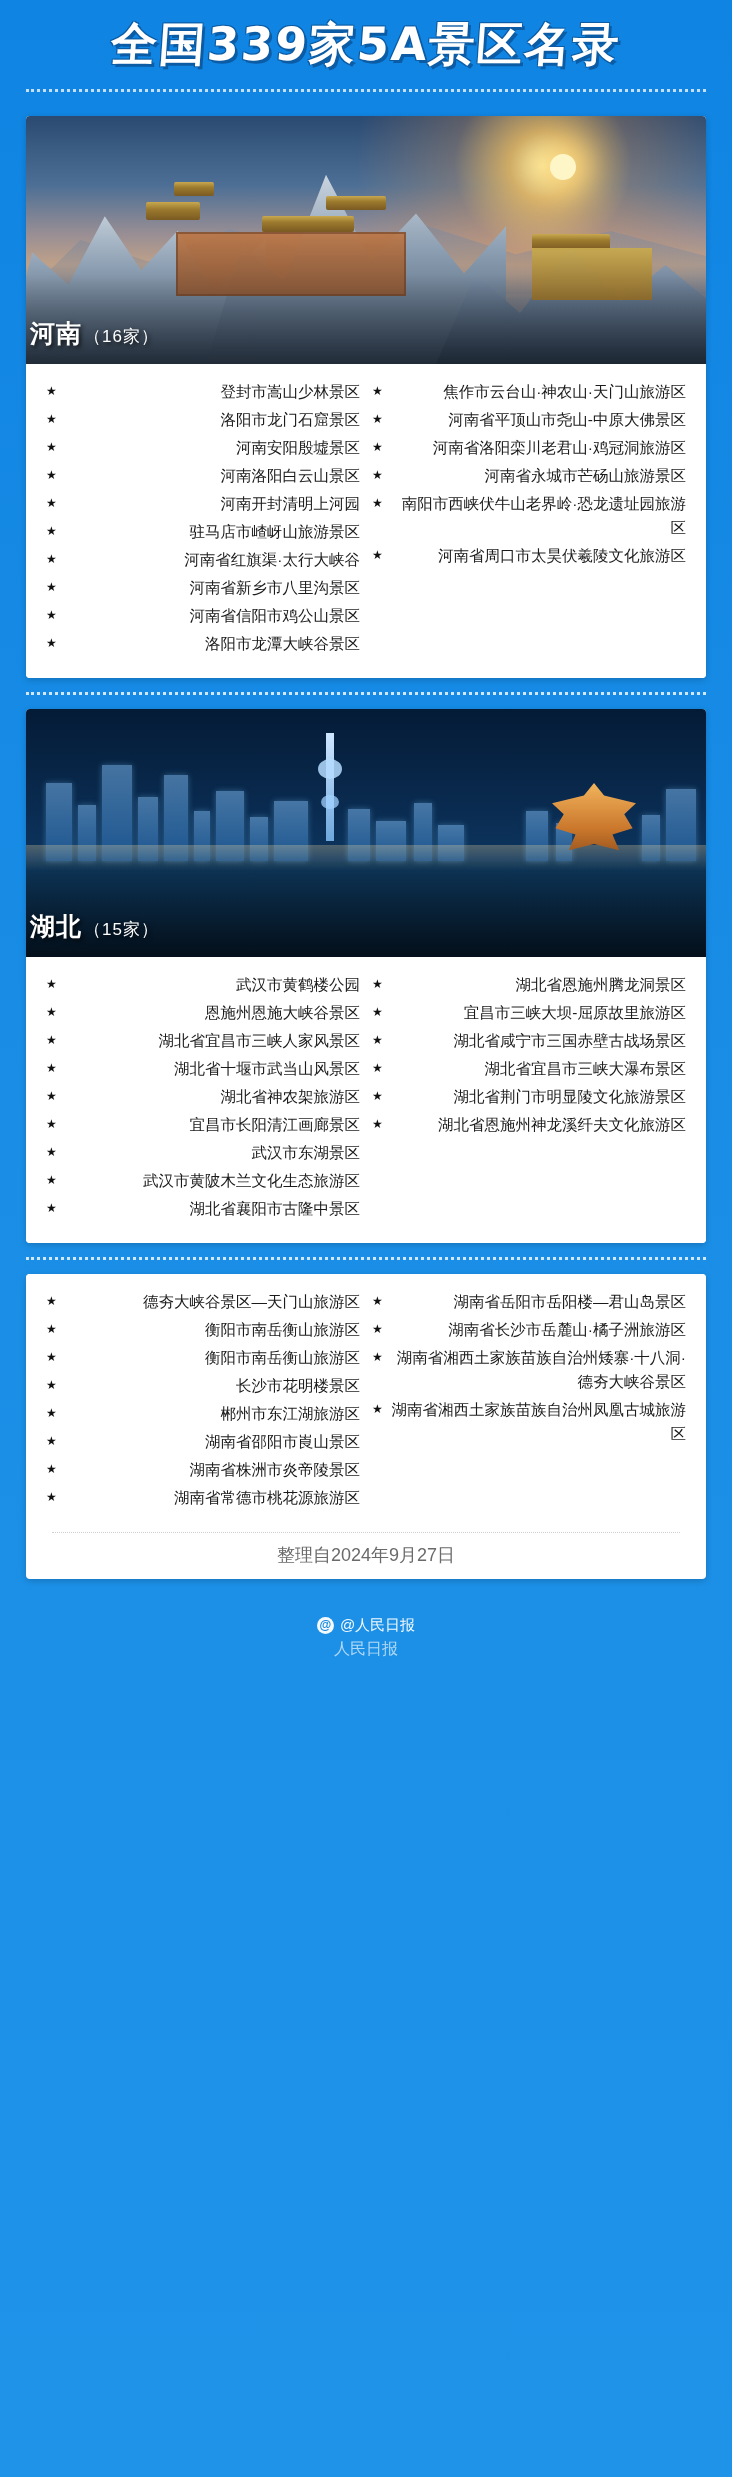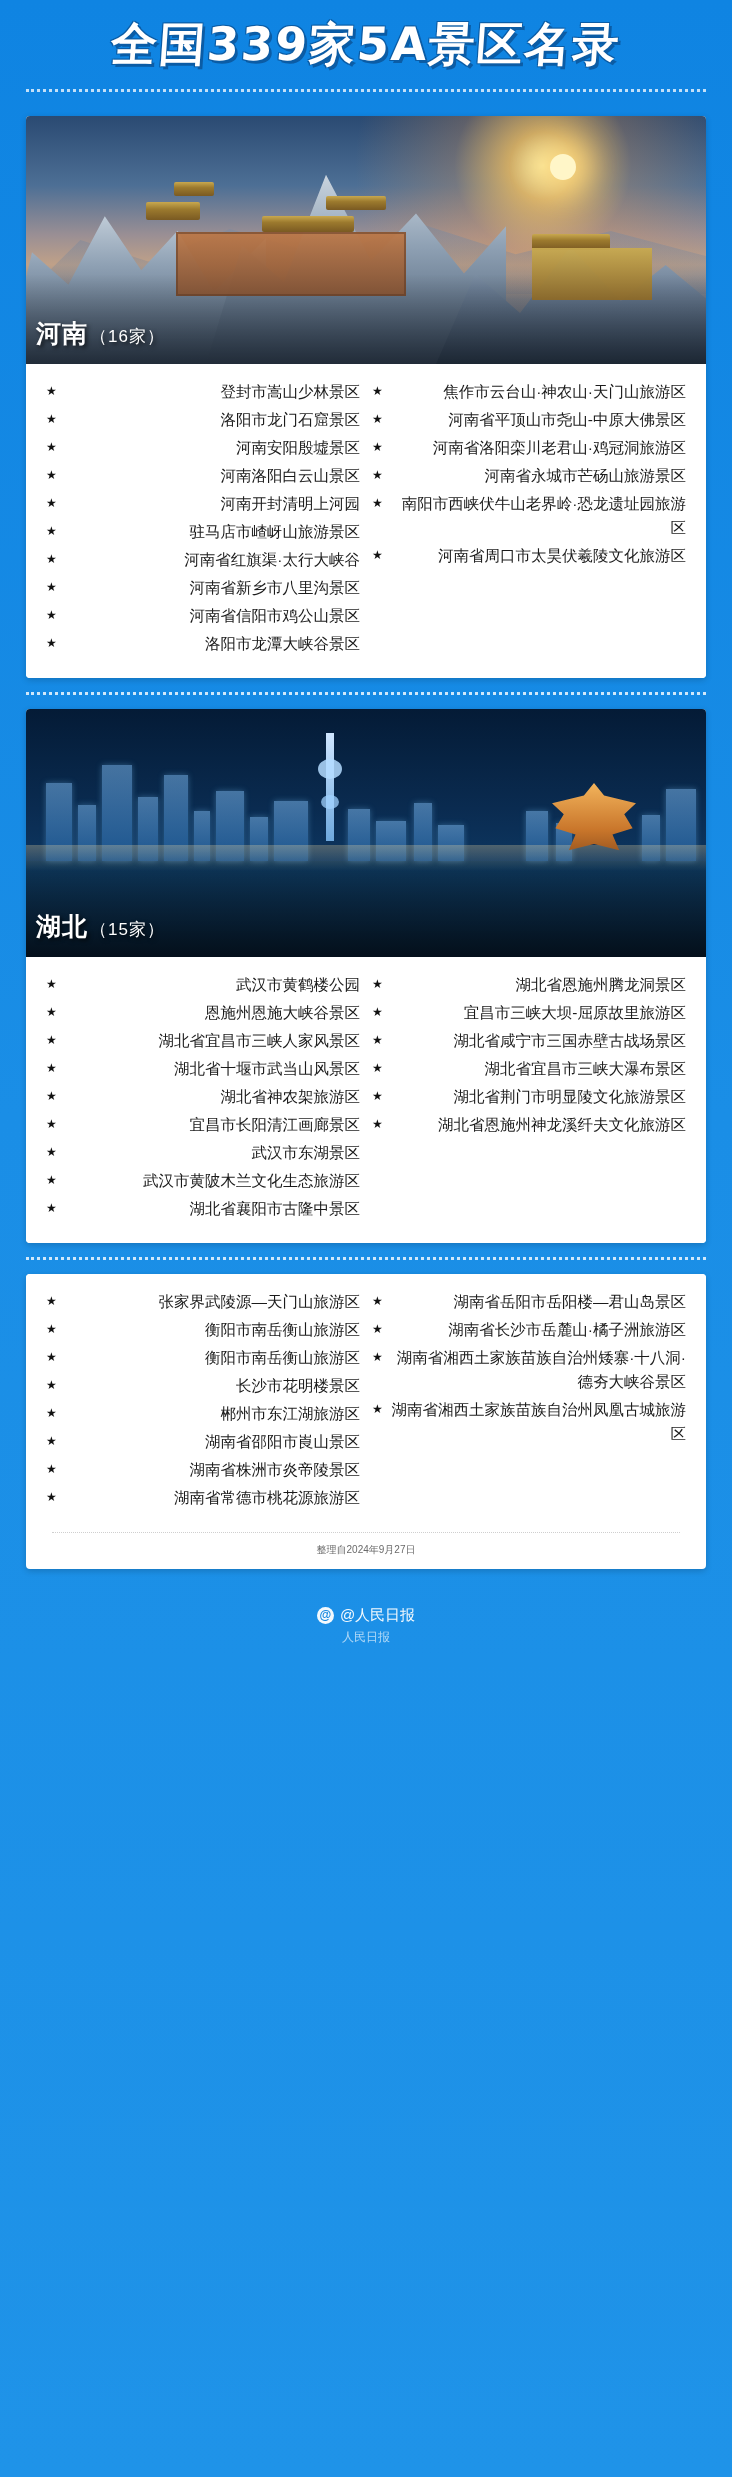--- a/index.html
+++ b/index.html
@@ -60,21 +60,21 @@
   }
 
   
   .photo {
     position: relative;
     height: 248px;
     overflow: hidden;
   }
   .photo .label {
     position: absolute;
-    left: 10px;
+    left: 4px;
     bottom: 14px;
     color: #ffffff;
     font-size: 25px;
     font-weight: bold;
     text-shadow: 2px 2px 4px rgba(0,0,0,0.75);
     letter-spacing: 1px;
     z-index: 5;
   }
   .photo .label .count {
     font-size: 17px;
@@ -242,21 +242,21 @@
     border-top: 3px dotted rgba(255,255,255,0.8);
     height: 0;
   }
 
   
   .footnote {
     background: #ffffff;
     margin: 0 26px;
     border-radius: 0 0 4px 4px;
     text-align: center;
-    font-size: 10px;
+    font-size: 18px;
     color: #6a6a6a;
     padding: 10px 0 12px 0;
     border-top: 1px dotted #cfcfcf;
   }
   .footer {
     margin-top: 22px;
     padding: 14px 0 20px 0;
     text-align: center;
     color: #ffffff;
   }
@@ -273,21 +273,21 @@
     border-radius: 50%;
     background: #ffffff;
     color: #1286e0;
     font-size: 12px;
     line-height: 17px;
     text-align: center;
     font-weight: bold;
   }
   .footer .wm {
     margin-top: 4px;
-    font-size: 12px;
+    font-size: 16px;
     color: rgba(255,255,255,0.65);
   }
 </style>
 </head>
 <body>
 
 <div class="page">
 
   <div class="header">
     <div class="title">全国339家5A景区名录</div>
@@ -483,21 +483,21 @@
     </div>
   </div>
 
   <div class="dots"></div>
 
   <div class="card">
     <div class="list">
       <div class="col">
         <div class="item">
             <span class="star">★</span>
-            <span class="item-text">张家界武陵源—天门山旅游区</span>
+            <span class="item-text">德夯大峡谷景区—天门山旅游区</span>
           </div>
         <div class="item">
             <span class="star">★</span>
             <span class="item-text">衡阳市南岳衡山旅游区</span>
           </div>
         <div class="item">
             <span class="star">★</span>
             <span class="item-text">衡阳市南岳衡山旅游区</span>
           </div>
         <div class="item">

